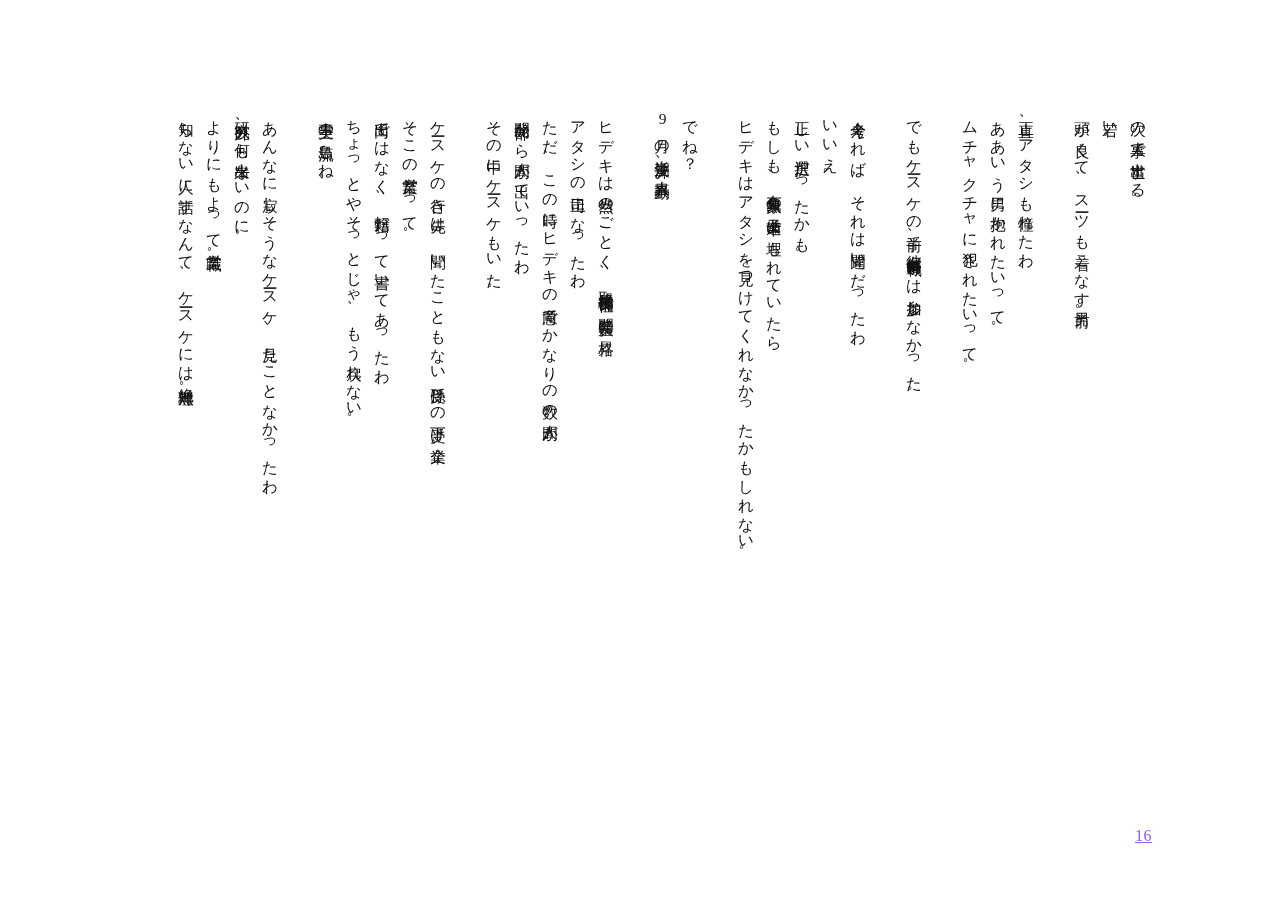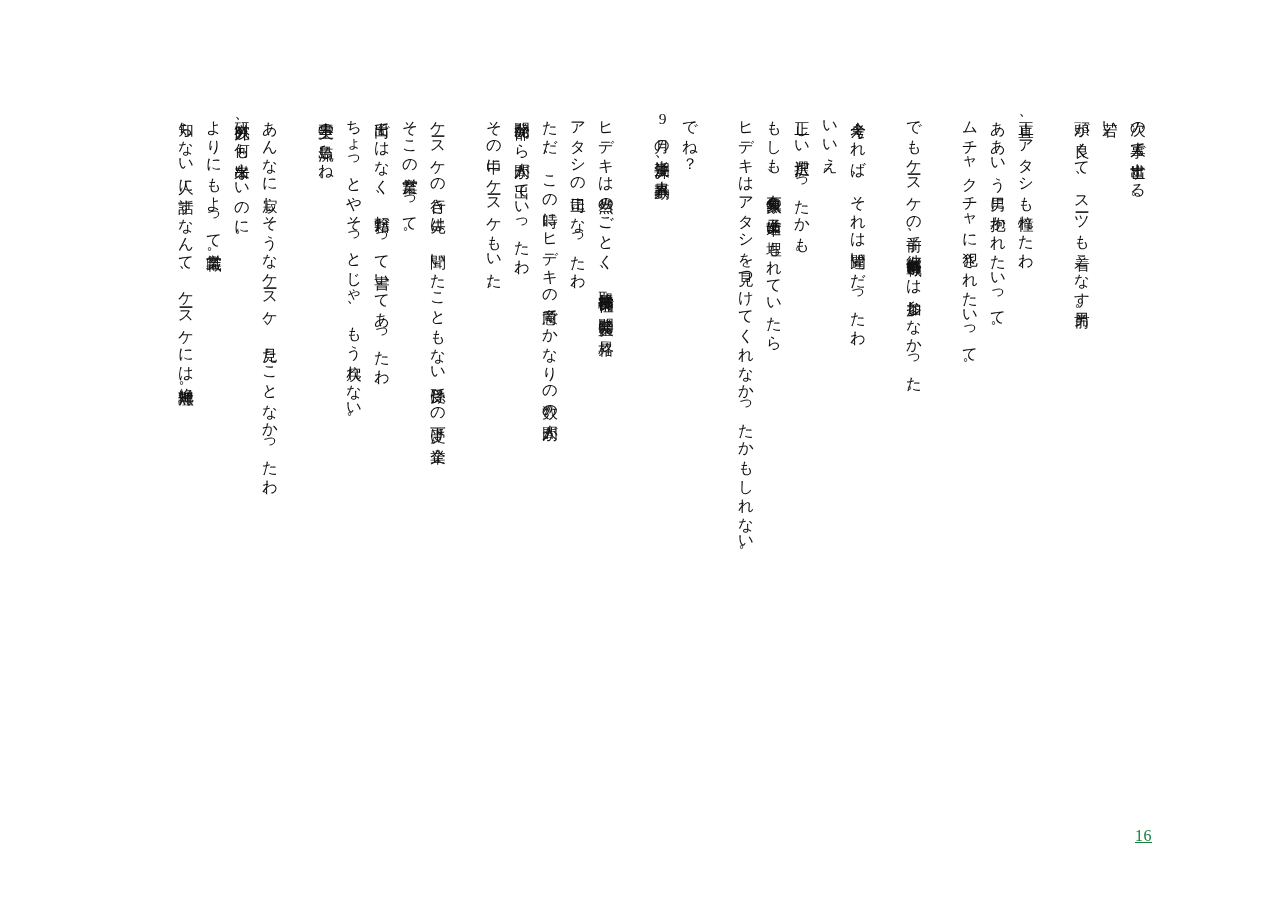--- a/index.html
+++ b/index.html
@@ -48,21 +48,21 @@
   }
   .line.blank {
     width: 28px;
   }
   .page-number {
     position: absolute;
     right: 128px;
     bottom: 60px;
     font-family: "Liberation Serif", "DejaVu Serif", serif;
     font-size: 16px;
-    color: #15803d;
+    color: #8b5cf6;
     letter-spacing: 0.5px;
     text-decoration: underline;
   }
 </style>
 </head>
 <body>
 
 <div class="page">
   <div class="text-block" id="text-block">
       <div class="line">次の人事で出世する。</div>

